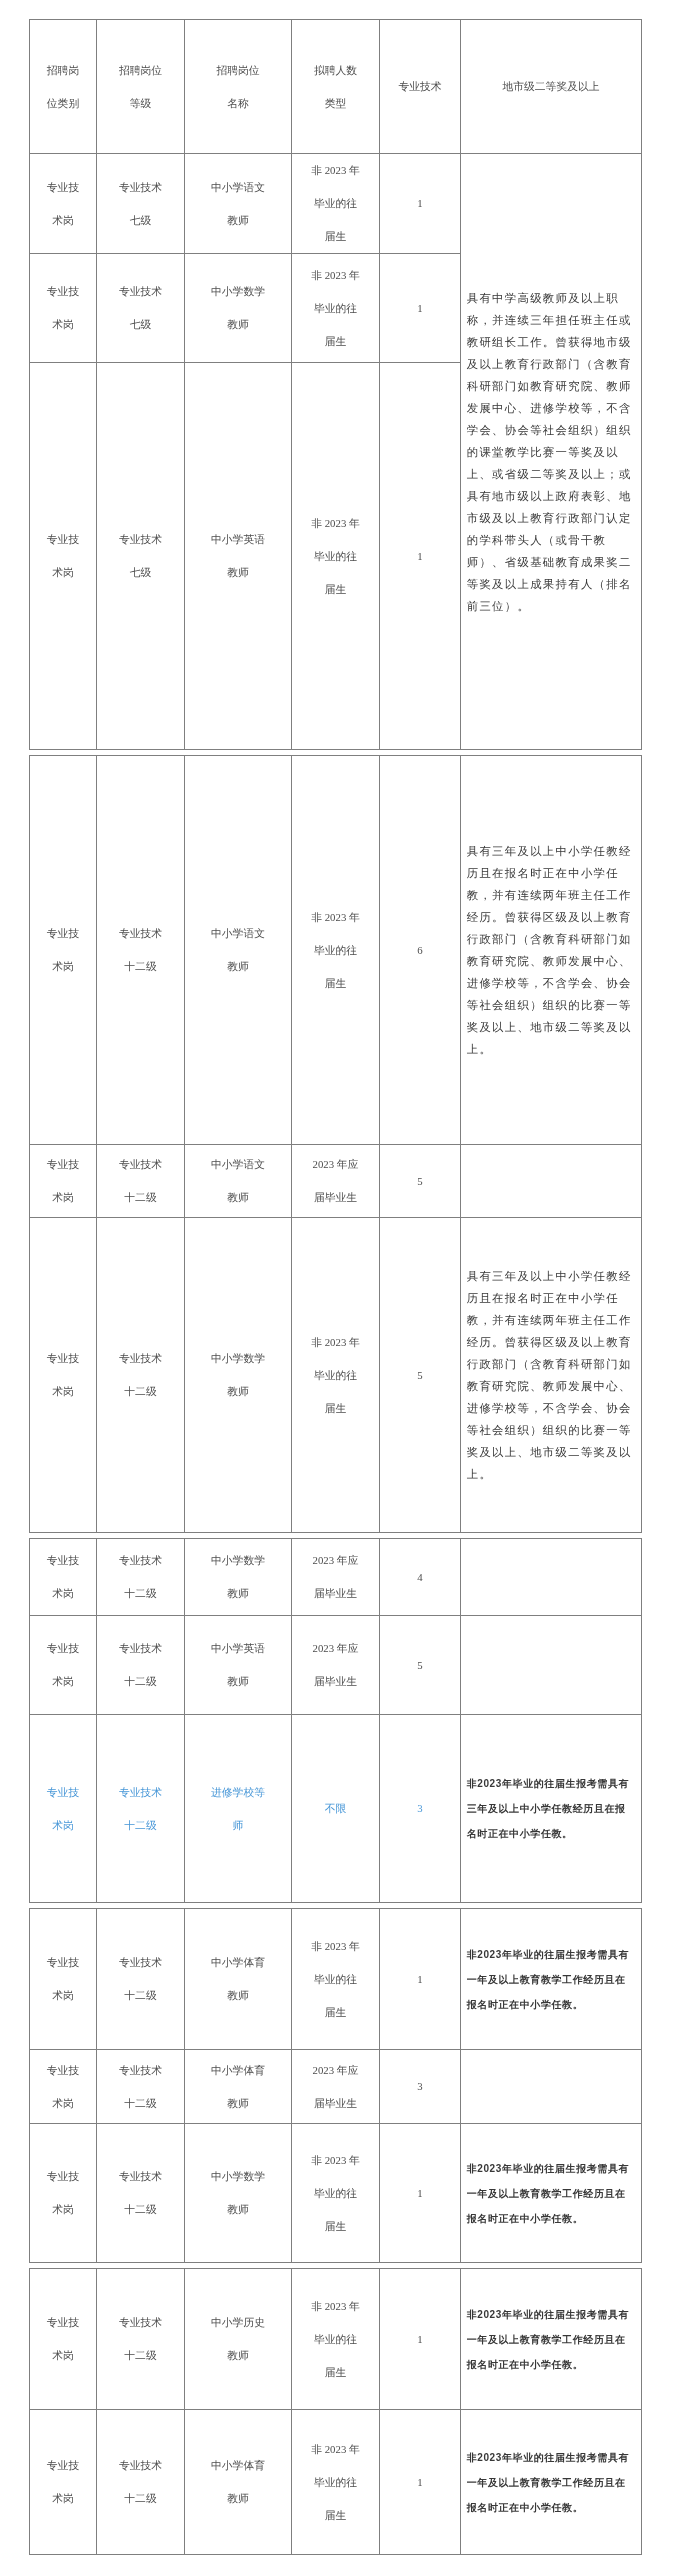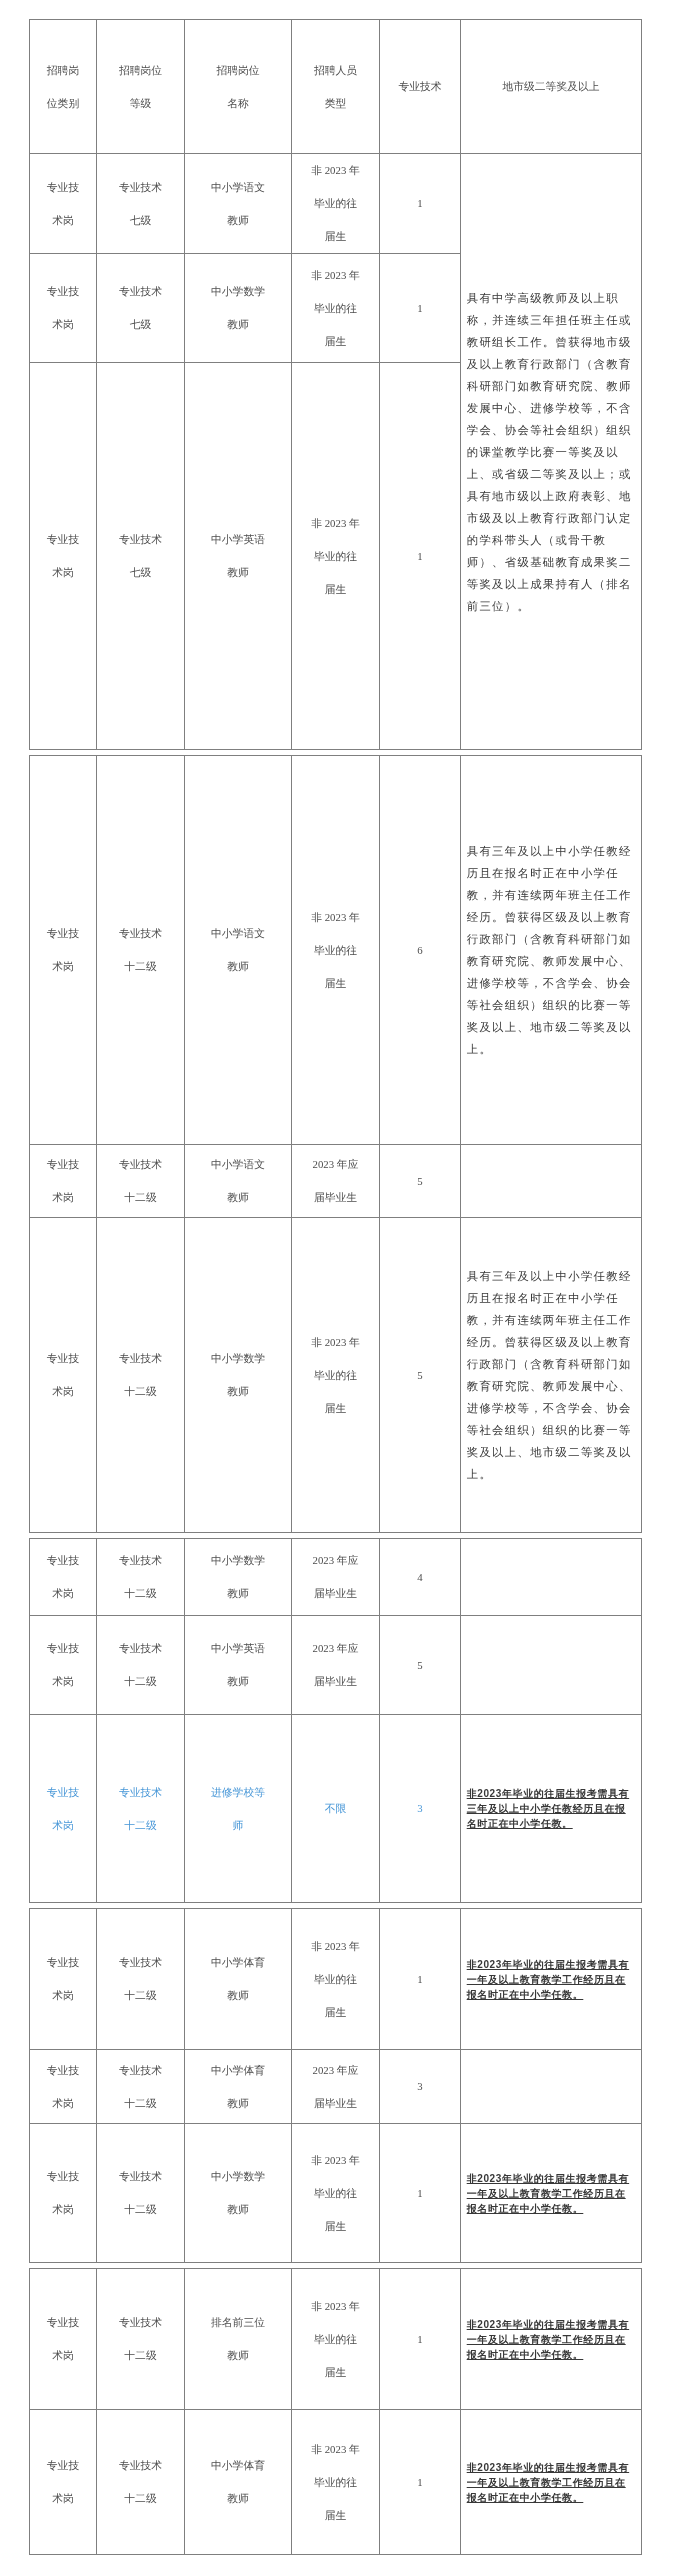--- a/index.html
+++ b/index.html
@@ -19,21 +19,21 @@
     font-size:10.8px;line-height:33px;
     text-align:center;vertical-align:middle;
     color:var(--text);white-space:pre-line;font-weight:normal;
   }
   .c-req{
     font-family:"Liberation Sans","DejaVu Sans",sans-serif;
     text-align:left;vertical-align:middle;
     color:var(--reqtext);padding:6.4px 5.7px;
   }
   .c-req-big{font-size:11.4px;line-height:22px;letter-spacing:1.3px;}
-  .c-req-small{font-size:10px;line-height:15px;letter-spacing:0.6px;font-weight:bold;text-decoration:underline;}
+  .c-req-small{font-size:10px;line-height:25px;letter-spacing:0.6px;font-weight:bold;}
   .row-highlight .c-serif{color:var(--blue);}
 </style>
 </head>
 <body>
 
 <div class="sheet">
 
   <table>
     <colgroup>
       <col style="width:67px">
@@ -44,21 +44,21 @@
         <col style="width:181px">
     </colgroup>
     <tbody>
         <tr style="height:134px">
       <th class="c-serif">招聘岗
 位类别</th>
       <th class="c-serif">招聘岗位
 等级</th>
       <th class="c-serif">招聘岗位
 名称</th>
-      <th class="c-serif">招聘人员
+      <th class="c-serif">拟聘人数
 类型</th>
       <th class="c-serif">专业技术</th>
       <th class="c-serif">地市级二等奖及以上</th>
     </tr>
     <tr style="height:100px">
       <td class="c-serif">专业技
 术岗</td>
       <td class="c-serif">专业技术
 七级</td>
       <td class="c-serif">中小学语文
@@ -254,21 +254,21 @@
       <col style="width:88px">
         <col style="width:81px">
         <col style="width:181px">
     </colgroup>
     <tbody>
         <tr style="height:141px">
       <td class="c-serif">专业技
 术岗</td>
       <td class="c-serif">专业技术
 十二级</td>
-      <td class="c-serif">排名前三位
+      <td class="c-serif">中小学历史
 教师</td>
       <td class="c-serif">非 2023 年
 毕业的往
 届生</td>
       <td class="c-serif">1</td>
       <td class="c-req c-req-small">非2023年毕业的往届生报考需具有一年及以上教育教学工作经历且在报名时正在中小学任教。</td>
     </tr>
     <tr style="height:145px">
       <td class="c-serif">专业技
 术岗</td>

